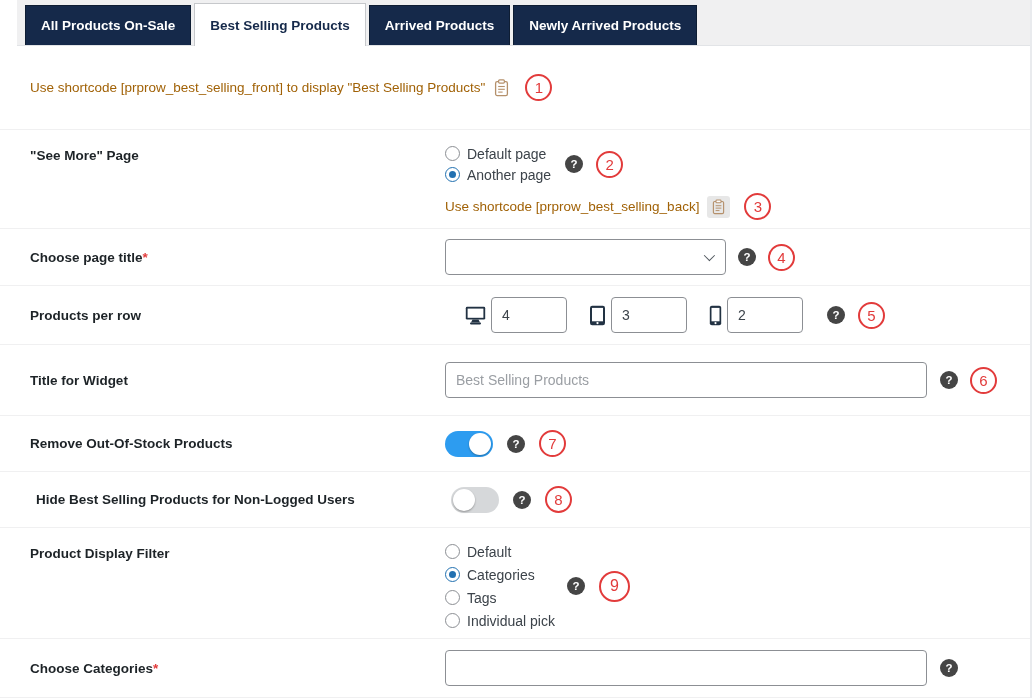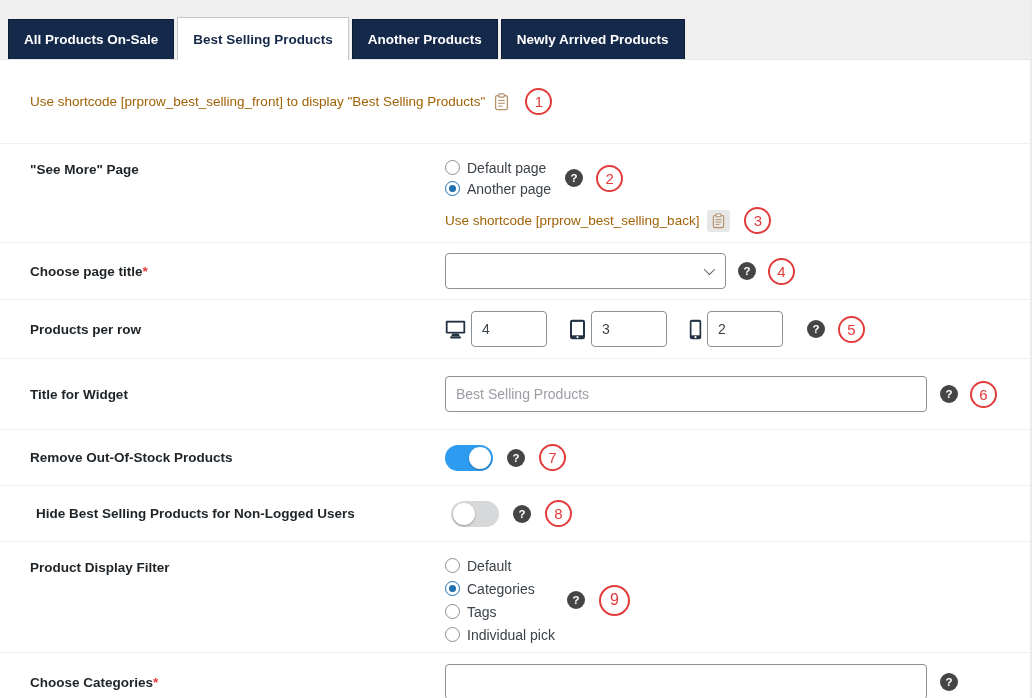--- a/index.html
+++ b/index.html
@@ -4,23 +4,24 @@
 <style>
   * { box-sizing: border-box; }
   body {
     margin: 0; width: 1032px; height: 698px; overflow: hidden;
     background: #ffffff; color: #3c434a;
     font-family: "Liberation Sans", sans-serif; font-size: 13.5px;
     border-right: 2px solid #e9ebee;
   }
   
   .tabbar {
-    display: flex; align-items: flex-end; height: 60px;
+    display: flex; align-items: flex-end; height: 46px;
     background: #f0f0f1; padding-left: 8px; gap: 3px;
     border-bottom: 1px solid #e2e4e7;
+    margin-left: 17px;
   }
   .tab {
     background: #15294a; color: #ffffff; font-weight: bold; font-size: 13.5px;
     padding: 0 15px; height: 40px; line-height: 40px; white-space: nowrap;
     cursor: pointer; border: 1px solid #0e1d33; border-bottom: none;
   }
   .tab.active {
     background: #ffffff; color: #15294a; border: 1px solid #c6c8cb; border-bottom: none;
     height: 43px; line-height: 43px; margin-bottom: -1px; position: relative; z-index: 2;
   }
@@ -82,21 +83,21 @@
   .clip-plain { display: inline-flex; align-items: center; cursor: pointer; }
   .shortcode-text { font-size: 13.5px; color: #a16207; }
   .stack { display: flex; flex-direction: column; }
 </style>
 </head>
 <body>
 
 <div class="tabbar">
   <div class="tab">All Products On-Sale</div>
   <div class="tab active">Best Selling Products</div>
-  <div class="tab">Another Products</div>
+  <div class="tab">Arrived Products</div>
   <div class="tab">Newly Arrived Products</div>
 </div>
 
 <div class="row" style="height:83px;">
   <span class="shortcode-text">Use shortcode [prprow_best_selling_front] to display "Best Selling Products"</span>
   <span class="clip-plain" style="margin-left:9px;">
     <svg width="15" height="18" viewBox="0 0 15 18">
       <rect x="1.6" y="2.6" width="11.8" height="14" rx="1.6" fill="none" stroke="#b5906b" stroke-width="1.3"></rect>
       <rect x="4.6" y="0.9" width="5.8" height="3.2" rx="1" fill="#fff" stroke="#b5906b" stroke-width="1.2"></rect>
       <line x1="4.2" y1="7.5" x2="10.8" y2="7.5" stroke="#b5906b" stroke-width="1.1"></line>
@@ -146,21 +147,21 @@
   </div>
   <div class="ctrl">
     <div class="selbox">
       <span class="chev"></span>
     </div>
     <span class="help" style="margin-left:12px;">?</span>
     <span class="badge" style="margin-left:12px;">4</span>
   </div>
 </div>
 
-<div class="row" style="height:59px;">
+<div class="row" style="height:59px;gap:20px;">
   <div class="row-label">Products per row</div>
   <div class="ctrl">
     <svg width="21" height="19" viewBox="0 0 21 19">
       <rect x="0.8" y="0.8" width="19.4" height="12.8" rx="1.4" fill="#223243"></rect>
       <rect x="2.6" y="2.6" width="15.8" height="9.2" fill="#ffffff"></rect>
       <path d="M7.5 13.6 L13.5 13.6 L15 16.6 L6 16.6 Z" fill="#223243"></path>
       <rect x="5" y="16.6" width="11" height="1.8" rx="0.8" fill="#223243"></rect>
     </svg>
     <input class="tbox" style="width: 76px; margin-left: 5px;" value="4">
     <svg width="17" height="21" viewBox="0 0 17 21" style="margin-left:22px;">

